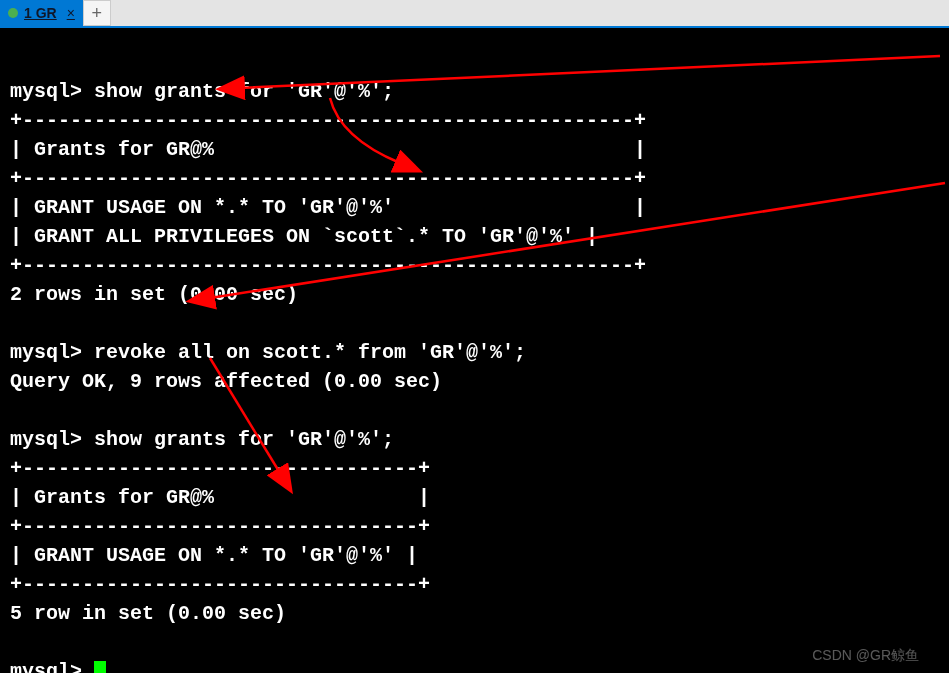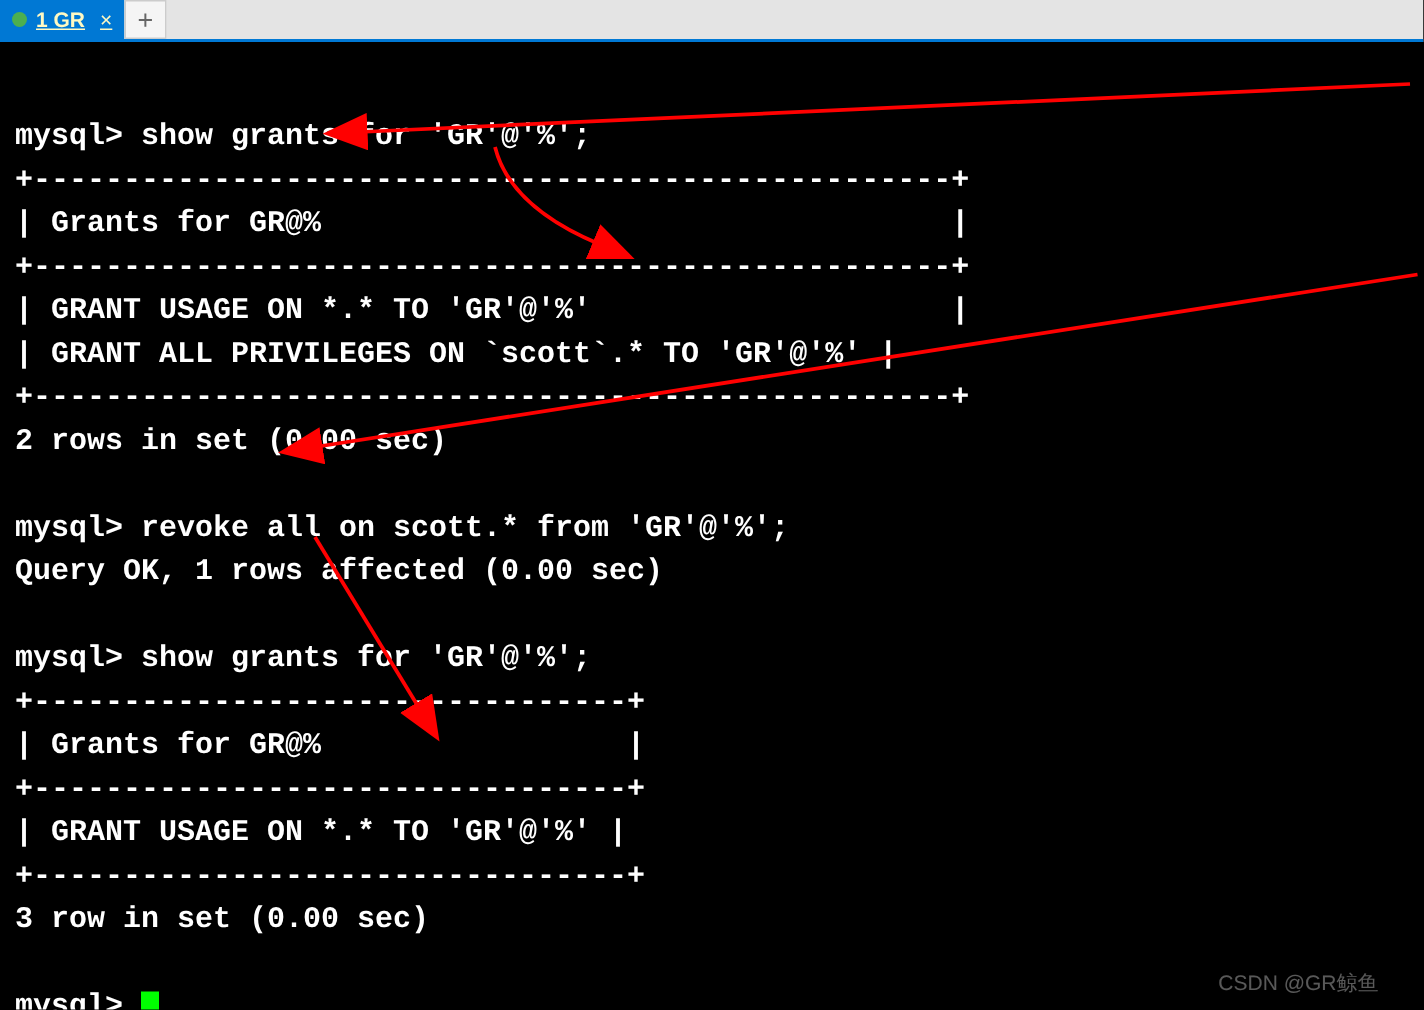--- a/index.html
+++ b/index.html
@@ -22,21 +22,21 @@
       height: 28px;
       display: flex;
       align-items: stretch;
       border-bottom: 2px solid #0078d4;
     }
     .tab {
       display: flex;
       align-items: center;
       padding: 0 8px;
       background: #0078d4;
-      color: #fef9c3;
+      color: #0f172a;
       font-size: 14px;
       font-family: "Segoe UI", Arial, sans-serif;
       gap: 6px;
       text-decoration: underline;
       font-weight: bold;
     }
     .tab-dot {
       width: 10px;
       height: 10px;
       background: #4caf50;
@@ -109,29 +109,29 @@
 <span>mysql&gt; show grants for 'GR'@'%';</span>
 <span>+---------------------------------------------------+</span>
 <span>| Grants for GR@%                                   |</span>
 <span>+---------------------------------------------------+</span>
 <span>| GRANT USAGE ON *.* TO 'GR'@'%'                    |</span>
 <span>| GRANT ALL PRIVILEGES ON `scott`.* TO 'GR'@'%' |</span>
 <span>+---------------------------------------------------+</span>
 <span>2 rows in set (0.00 sec)</span>
 <span></span>
 <span>mysql&gt; revoke all on scott.* from 'GR'@'%';</span>
-<span>Query OK, 1 rows affected (0.00 sec)</span>
+<span>Query OK, 9 rows affected (0.00 sec)</span>
 <span></span>
 <span>mysql&gt; show grants for 'GR'@'%';</span>
 <span>+---------------------------------+</span>
 <span>| Grants for GR@%                 |</span>
 <span>+---------------------------------+</span>
 <span>| GRANT USAGE ON *.* TO 'GR'@'%' |</span>
 <span>+---------------------------------+</span>
-<span>3 row in set (0.00 sec)</span>
+<span>5 row in set (0.00 sec)</span>
 <span></span>
 <span>mysql&gt; </span><span class="cursor"></span>
 </div>
 
 <svg class="arrows">
   <defs>
     <marker id="arrowhead" markerWidth="12" markerHeight="10" refX="2" refY="5" orient="auto">
       <polygon points="0 0, 12 5, 0 10" fill="#ff0000"></polygon>
     </marker>
   </defs>

